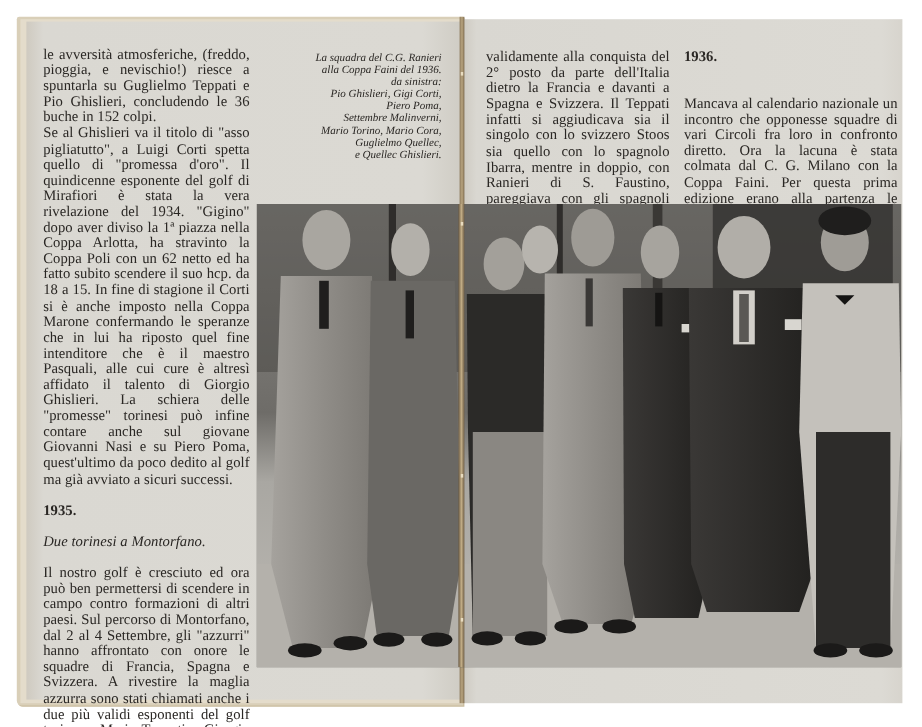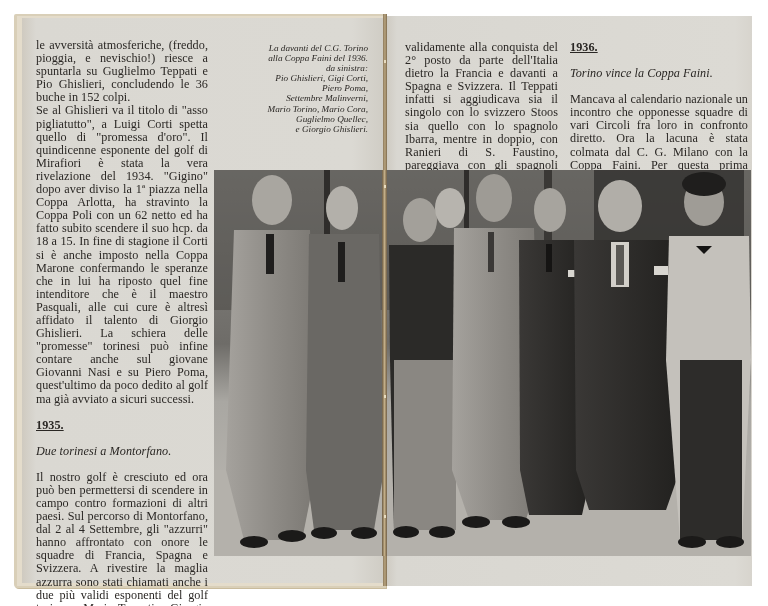--- a/index.html
+++ b/index.html
@@ -34,21 +34,21 @@
     position: absolute; left: 383px; top: 14px; width: 4px; height: 572px;
     background: linear-gradient(90deg, #8d7a5c, #b8a47f, #7d6a4d);
   }
   .text {
     position: absolute; color: #2a2724;
     font-size: 12.2px; line-height: 13.1px; text-align: justify;
     letter-spacing: 0.05px;
   }
   .text p { margin: 0; }
   .text .gap { height: 13px; }
-  .heading { font-weight: bold; text-decoration: underline; }
+  .heading { font-weight: bold; }
   .subhead { font-style: italic; }
   .col-left { left: 36px; top: 39px; width: 172px; }
   .col-right1 { left: 405px; top: 41px; width: 153px; }
   .col-right2 { left: 570px; top: 41px; width: 178px; }
   .caption {
     position: absolute; left: 246px; top: 43px; width: 122px;
     font-style: italic; font-size: 9.2px; line-height: 10.1px;
     text-align: right; color: #2a2724;
   }
   
@@ -78,38 +78,37 @@
     <p>Se al Ghislieri va il titolo di "asso pigliatutto", a Luigi Corti spetta quello di "promessa d'oro". Il quindicenne esponente del golf di Mirafiori è stata la vera rivelazione del 1934. "Gigino" dopo aver diviso la 1ª piazza nella Coppa Arlotta, ha stravinto la Coppa Poli con un 62 netto ed ha fatto subito scendere il suo hcp. da 18 a 15. In fine di stagione il Corti si è anche imposto nella Coppa Marone confermando le speranze che in lui ha riposto quel fine intenditore che è il maestro Pasquali, alle cui cure è altresì affidato il talento di Giorgio Ghislieri. La schiera delle "promesse" torinesi può infine contare anche sul giovane Giovanni Nasi e su Piero Poma, quest'ultimo da poco dedito al golf ma già avviato a sicuri successi.</p>
     <div class="gap"></div>
     <p class="heading">1935.</p>
     <div class="gap"></div>
     <p class="subhead">Due torinesi a Montorfano.</p>
     <div class="gap"></div>
     <p>Il nostro golf è cresciuto ed ora può ben permettersi di scendere in campo contro formazioni di altri paesi. Sul percorso di Montorfano, dal 2 al 4 Settembre, gli "azzurri" hanno affrontato con onore le squadre di Francia, Spagna e Svizzera. A rivestire la maglia azzurra sono stati chiamati anche i due più validi esponenti del golf torinese: Mario Teppati e Giorgio Ghislieri, e specialmente il primo ha contribuito</p>
   </div>
 
   <div class="caption">
-    <div>La davanti del C.G. Torino</div>
+    <div>La squadra del C.G. Ranieri</div>
     <div>alla Coppa Faini del 1936.</div>
     <div>da sinistra:</div>
     <div>Pio Ghislieri, Gigi Corti,</div>
     <div>Piero Poma,</div>
     <div>Settembre Malinverni,</div>
     <div>Mario Torino, Mario Cora,</div>
     <div>Guglielmo Quellec,</div>
-    <div>e Giorgio Ghislieri.</div>
+    <div>e Quellec Ghislieri.</div>
   </div>
 
   <div class="text col-right1">
     <p>validamente alla conquista del 2° posto da parte dell'Italia dietro la Francia e davanti a Spagna e Svizzera. Il Teppati infatti si aggiudicava sia il singolo con lo svizzero Stoos sia quello con lo spagnolo Ibarra, mentre in doppio, con Ranieri di S. Faustino, pareggiava con gli spagnoli Arana e Vallejo e coglieva il successo contro i fortissimi francesi Le Quellec e Chauvot.</p>
   </div>
   <div class="text col-right2">
     <p class="heading">1936.</p>
     <div class="gap"></div>
-    <p class="subhead">Torino vince la Coppa Faini.</p>
     <div class="gap"></div>
     <p>Mancava al calendario nazionale un incontro che opponesse squadre di vari Circoli fra loro in confronto diretto. Ora la lacuna è stata colmata dal C. G. Milano con la Coppa Faini. Per questa prima edizione erano alla partenza le squadre di</p>
   </div>
 
   <div class="photo">
     <svg width="537" height="386" viewBox="0 0 537 386">
       <defs>
         <linearGradient id="sky" x1="0" y1="0" x2="0" y2="1">
           <stop offset="0" stop-color="#8c8a86"></stop>
           <stop offset="0.45" stop-color="#6e6c68"></stop>

